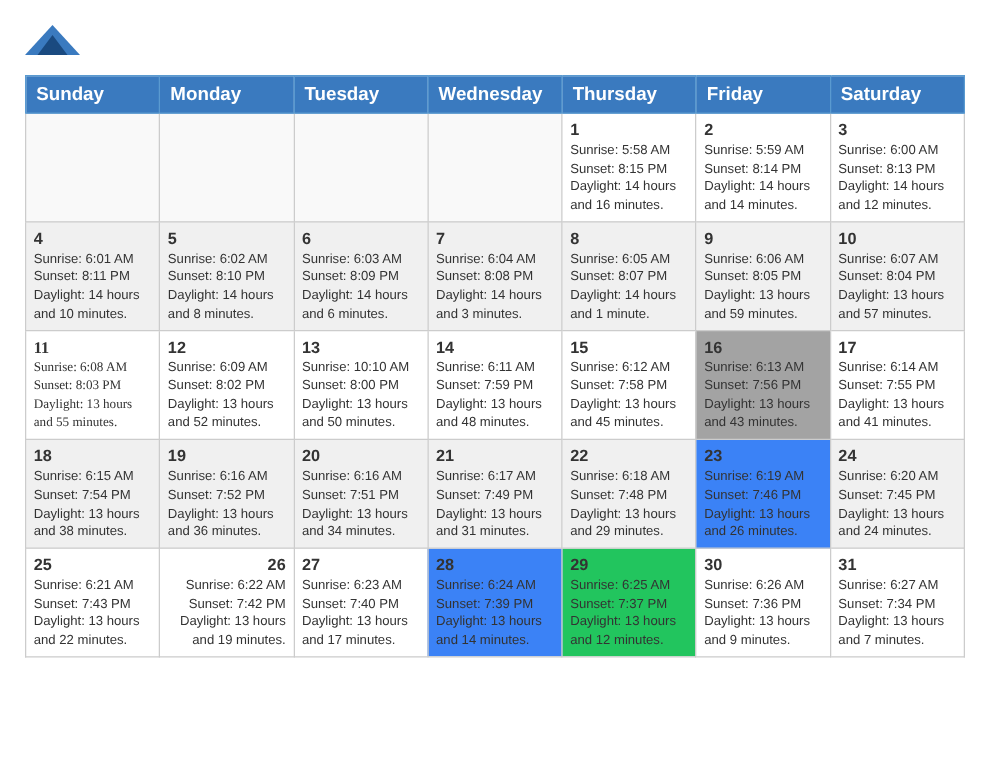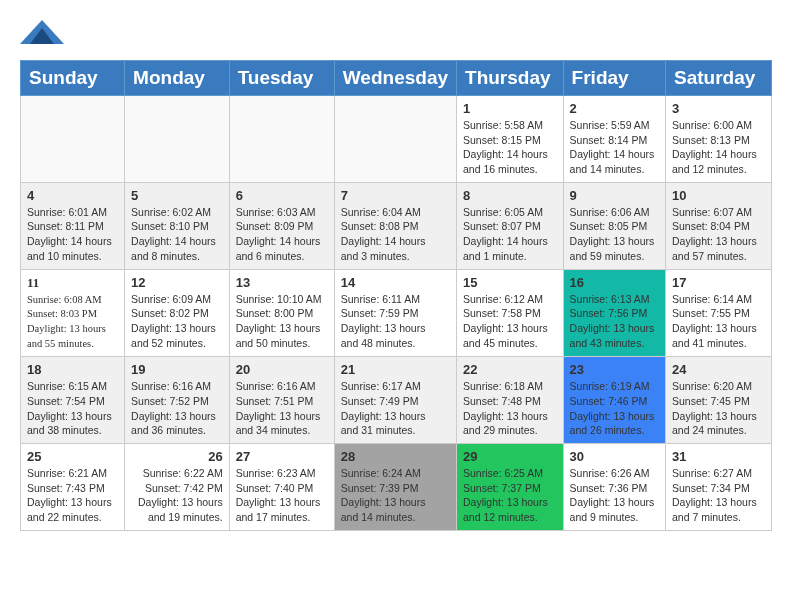--- a/index.html
+++ b/index.html
@@ -31,21 +31,21 @@
     .calendar {
       width: 100%;
       border-collapse: collapse;
       border: 1px solid #ccc;
     }
     .calendar th {
       background-color: #3a7abf;
       color: #fff;
       text-align: left;
       padding: 6px 8px;
-      font-size: 19px;
+      font-size: 15px;
       font-weight: bold;
       border: 1px solid #5a9ad0;
     }
     .calendar td {
       vertical-align: top;
       padding: 5px 6px;
       font-size: 10.5px;
       color: #333;
       border: 1px solid #ccc;
       width: calc(100% / 7);
@@ -237,21 +237,21 @@
 Daylight: 13 hours
 and 48 minutes.</div>
         </td>
         <td style="background: rgb(255, 255, 255);">
           <span class="day-number">15</span>
           <div class="day-info" style="white-space: pre-line;">Sunrise: 6:12 AM
 Sunset: 7:58 PM
 Daylight: 13 hours
 and 45 minutes.</div>
         </td>
-        <td style="background: #14b8a6;">
+        <td style="background: #a3a3a3;">
           <span class="day-number">16</span>
           <div class="day-info" style="white-space: pre-line;">Sunrise: 6:13 AM
 Sunset: 7:56 PM
 Daylight: 13 hours
 and 43 minutes.</div>
         </td>
         <td style="background: rgb(255, 255, 255);">
           <span class="day-number">17</span>
           <div class="day-info" style="white-space: pre-line;">Sunrise: 6:14 AM
 Sunset: 7:55 PM
@@ -325,21 +325,21 @@
 Daylight: 13 hours
 and 19 minutes.</div>
         </td>
         <td style="background: rgb(255, 255, 255);">
           <span class="day-number">27</span>
           <div class="day-info" style="white-space: pre-line;">Sunrise: 6:23 AM
 Sunset: 7:40 PM
 Daylight: 13 hours
 and 17 minutes.</div>
         </td>
-        <td style="background: #a3a3a3;">
+        <td style="background: #3b82f6;">
           <span class="day-number">28</span>
           <div class="day-info" style="white-space: pre-line;">Sunrise: 6:24 AM
 Sunset: 7:39 PM
 Daylight: 13 hours
 and 14 minutes.</div>
         </td>
         <td style="background: #22c55e;">
           <span class="day-number">29</span>
           <div class="day-info" style="white-space: pre-line;">Sunrise: 6:25 AM
 Sunset: 7:37 PM

